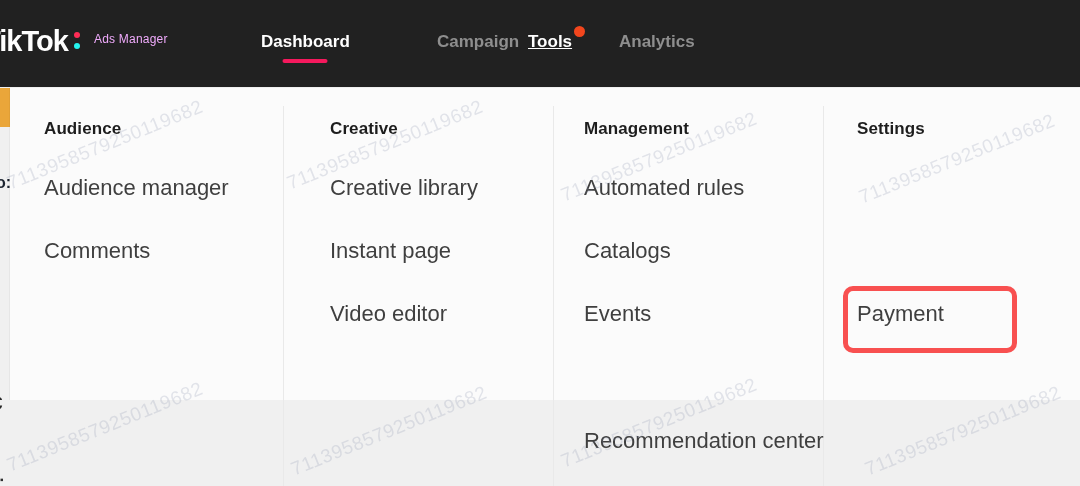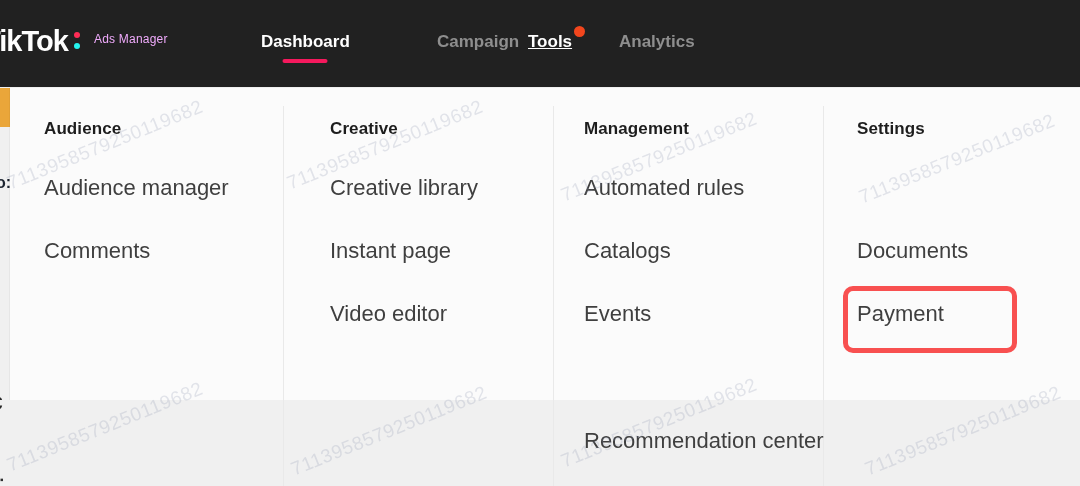--- a/index.html
+++ b/index.html
@@ -148,21 +148,20 @@
     <div class="menu-item c1 r2">Instant page</div>
     <div class="menu-item c1 r3">Video editor</div>
 
     <div class="menu-h c2 r0">Management</div>
     <div class="menu-item c2 r1">Automated rules</div>
     <div class="menu-item c2 r2">Catalogs</div>
     <div class="menu-item c2 r3">Events</div>
     <div class="menu-item c2 r5">Recommendation center</div>
 
     <div class="menu-h c3 r0">Settings</div>
-    <div class="menu-item c3 r2">Documents</div>
     <div class="menu-item c3 r3">Payment</div>
 
     <div class="red-box"></div>
   </section>
 
   <div class="wm-layer">
       <div class="wm" style="left: 4px; top: 174px;">7113958579250119682</div>
       <div class="wm" style="left: 284px; top: 174px;">7113958579250119682</div>
       <div class="wm" style="left: 558px; top: 186px;">7113958579250119682</div>
       <div class="wm" style="left: 856px; top: 188px;">7113958579250119682</div>

